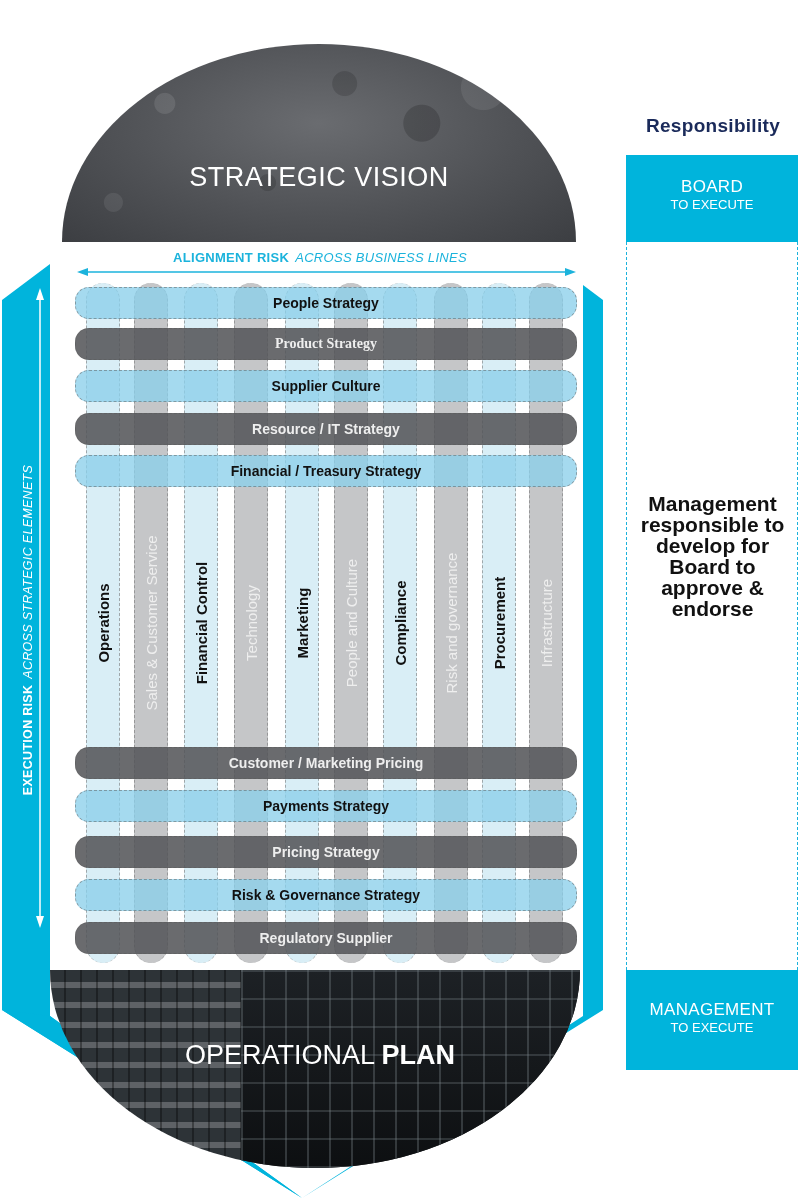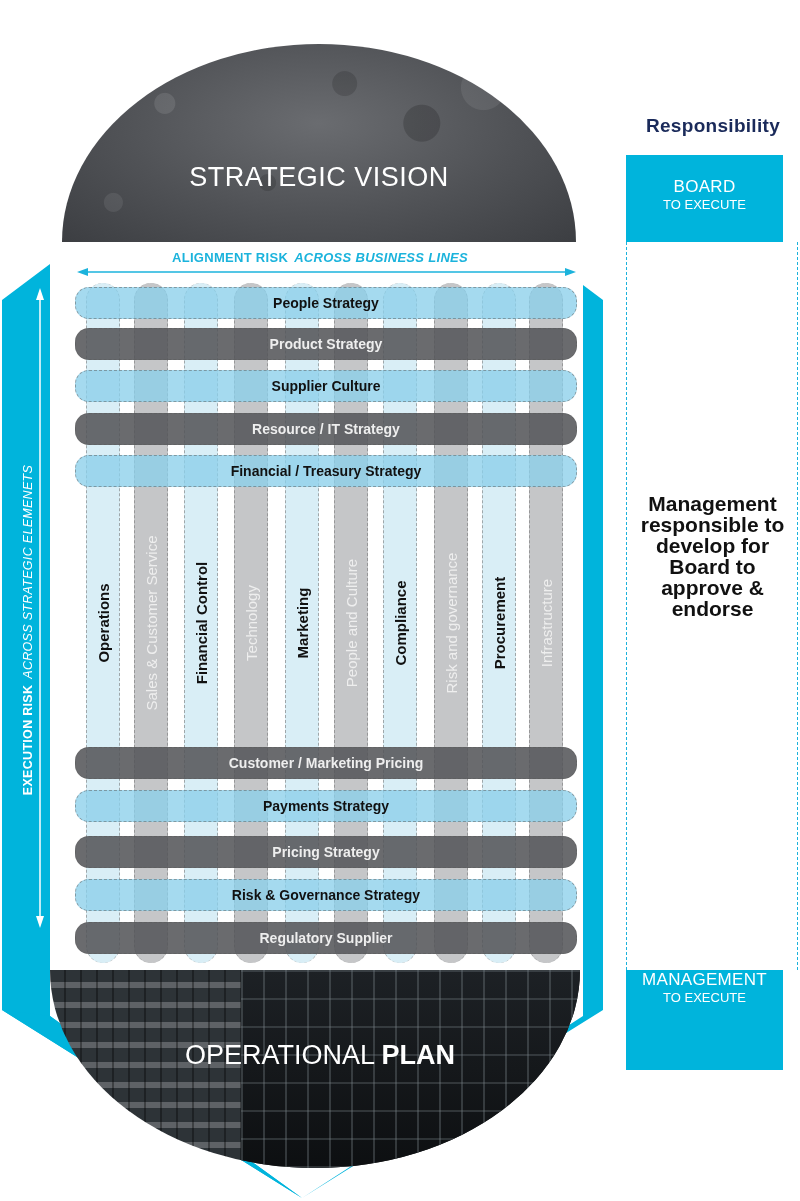--- a/index.html
+++ b/index.html
@@ -22,21 +22,21 @@
   #vision-title { left:0; right:0; top:118px; text-align:center; color:#fff;
     font-size:27px; letter-spacing:0.5px; font-family:"Liberation Sans", sans-serif; }
   #vision-title b { font-weight:400; }
 
   
   #frame-svg { left:0; top:0; }
 
   
   #alignment-label { left:0; width:640px; top:250px; text-align:center;
     color:#1bb3dc; font-size:13px; font-family:"Liberation Sans", sans-serif; font-weight:700; letter-spacing:0.3px; }
-  #alignment-label i { font-weight:700; margin-left:6px; }
+  #alignment-label i { font-weight:400; margin-left:6px; }
 
   
   .col { position:absolute; width:34px; top:283px; height:680px;
     border-radius:17px; border-left:1px dashed rgba(120,120,120,0.6); border-right:1px dashed rgba(120,120,120,0.6); box-sizing:border-box; }
   .col.light { background:#d9eef6; }
   .col.dark { background:#c5c6c8; }
   .col-label { position:absolute; left:50%; top:50%; transform:translate(-50%,-50%) rotate(-90deg);
     white-space:nowrap; font-size:15px; font-family:"Liberation Sans", sans-serif; }
   .col.light .col-label { color:#111; font-weight:700; }
   .col.dark .col-label { color:#eeeeee; font-weight:400; }
@@ -67,26 +67,26 @@
       repeating-linear-gradient(90deg, rgba(120,130,135,0.35) 0 2px, transparent 2px 22px),
       repeating-linear-gradient(0deg, rgba(120,130,135,0.30) 0 2px, transparent 2px 28px),
       linear-gradient(180deg, #1d2125, #0d0f11); }
   #plan-title { left:0; width:640px; top:1040px; text-align:center; color:#fff;
     font-size:27px; font-family:"Liberation Sans", sans-serif; }
   #plan-title b { font-weight:700; }
 
   
   #resp-title { left:626px; width:174px; top:115px; text-align:center; color:#1a2a5a;
     font-size:19px; font-weight:700; font-family:"Liberation Sans", sans-serif; letter-spacing:0.3px; }
-  .resp-box { position:absolute; left:626px; width:157px; background:#00b4dc; color:#fff;
+  .resp-box { position:absolute; left:626px; width:172px; background:#00b4dc; color:#fff;
     text-align:center; font-family:"Liberation Sans", sans-serif; }
   .resp-box .main { font-size:17px; font-weight:400; letter-spacing:0.3px; }
   .resp-box .sub { font-size:13px; font-weight:400; }
   #board-box { top:155px; height:87px; padding-top:22px; box-sizing:border-box; }
-  #mgmt-box { top:970px; height:100px; box-sizing:border-box; }
+  #mgmt-box { top:970px; height:100px; padding-top:30px; box-sizing:border-box; }
   #resp-middle { left:626px; width:172px; top:242px; height:728px; box-sizing:border-box;
     border-left:1px dashed #1bb3dc; border-right:1px dashed #1bb3dc; }
   #resp-text { left:640px; width:145px; top:493px; text-align:center; font-size:21px;
     font-weight:700; line-height:21px; color:#111; font-family:"Liberation Sans", sans-serif; }
 </style>
 </head>
 <body>
 
 <svg id="frame-svg" class="abs" width="800" height="1201">
 
@@ -150,21 +150,21 @@
       </div>
       <div class="col light" style="left: 482px;">
         <span class="col-label">Procurement</span>
       </div>
       <div class="col dark" style="left: 529px;">
         <span class="col-label">Infrastructure</span>
       </div>
     </div>
   <div id="bands">
       <div class="band light" style="top: 287px;">People Strategy</div>
-      <div class="band dark" style="top: 328px;">Product Strategy</div>
+      <div class="band dark" style="top: 328px; font-family: Liberation Serif, serif;">Product Strategy</div>
       <div class="band light" style="top: 370px;">Supplier Culture</div>
       <div class="band dark" style="top: 413px;">Resource / IT Strategy</div>
       <div class="band light" style="top: 455px;">Financial / Treasury Strategy</div>
       <div class="band dark" style="top: 747px;">Customer / Marketing Pricing</div>
       <div class="band light" style="top: 790px;">Payments Strategy</div>
       <div class="band dark" style="top: 836px;">Pricing Strategy</div>
       <div class="band light" style="top: 879px;">Risk &amp; Governance Strategy</div>
       <div class="band dark" style="top: 922px;">Regulatory Supplier</div>
     </div>
 </div>

